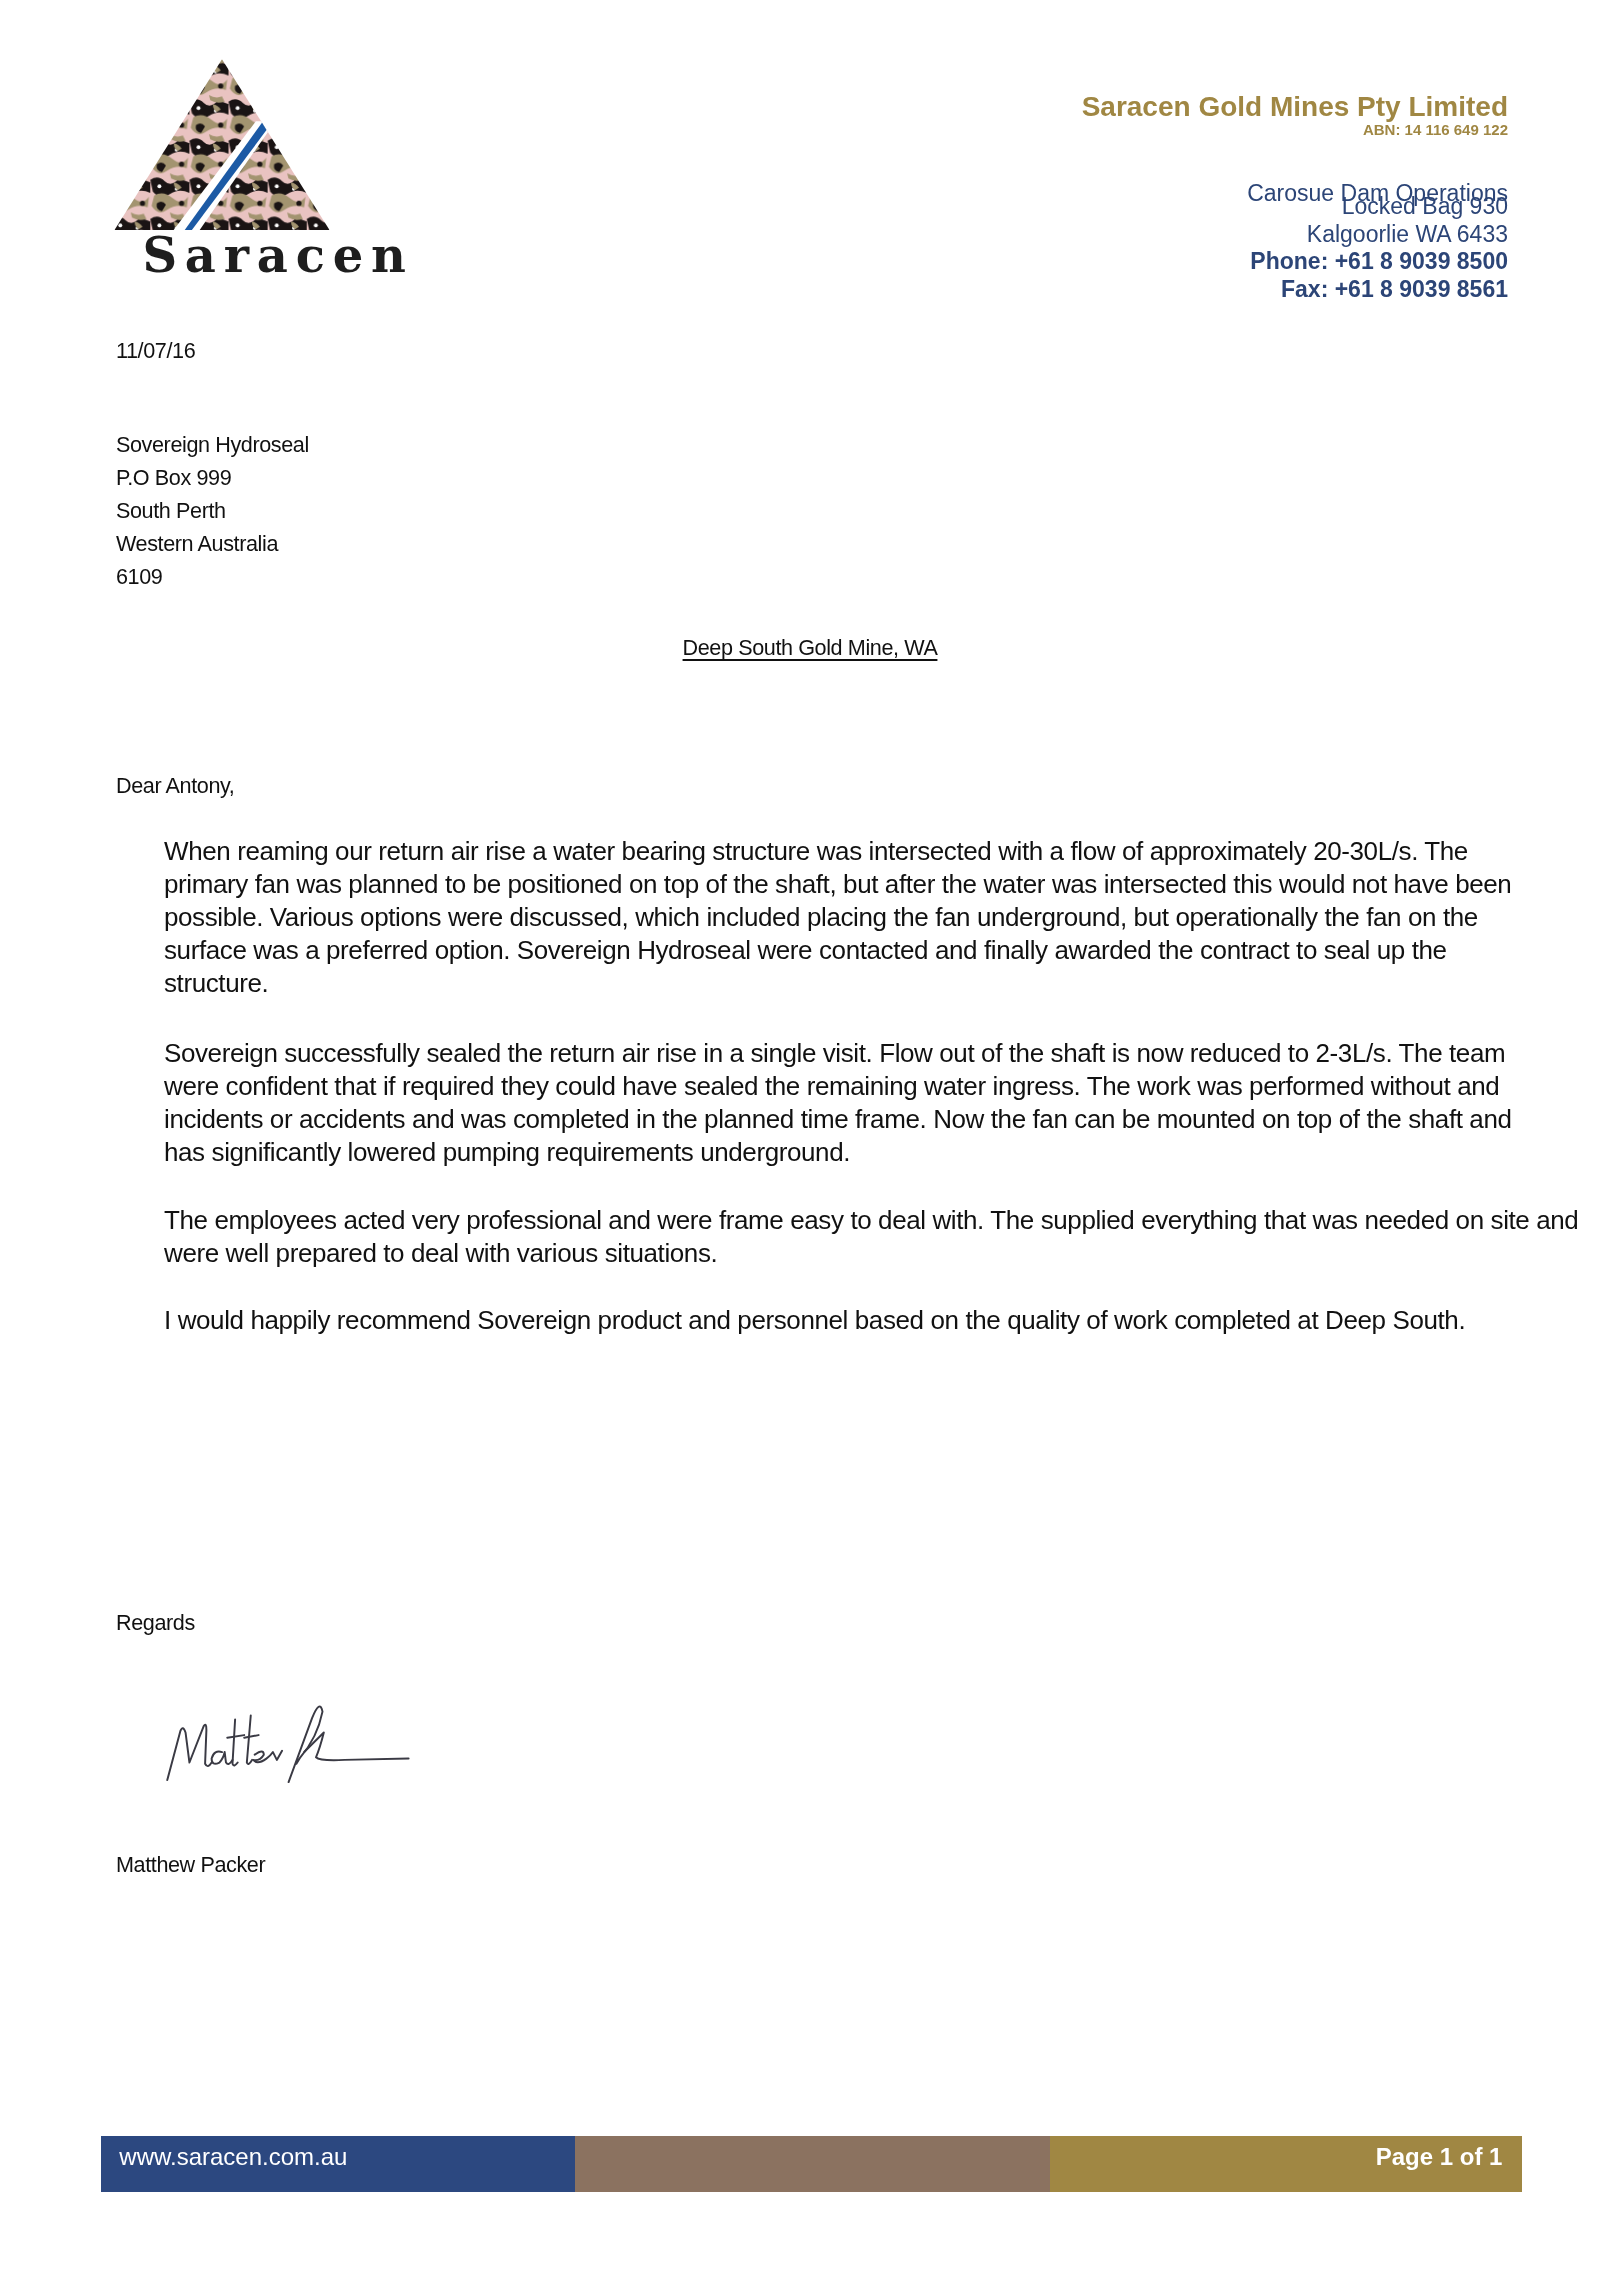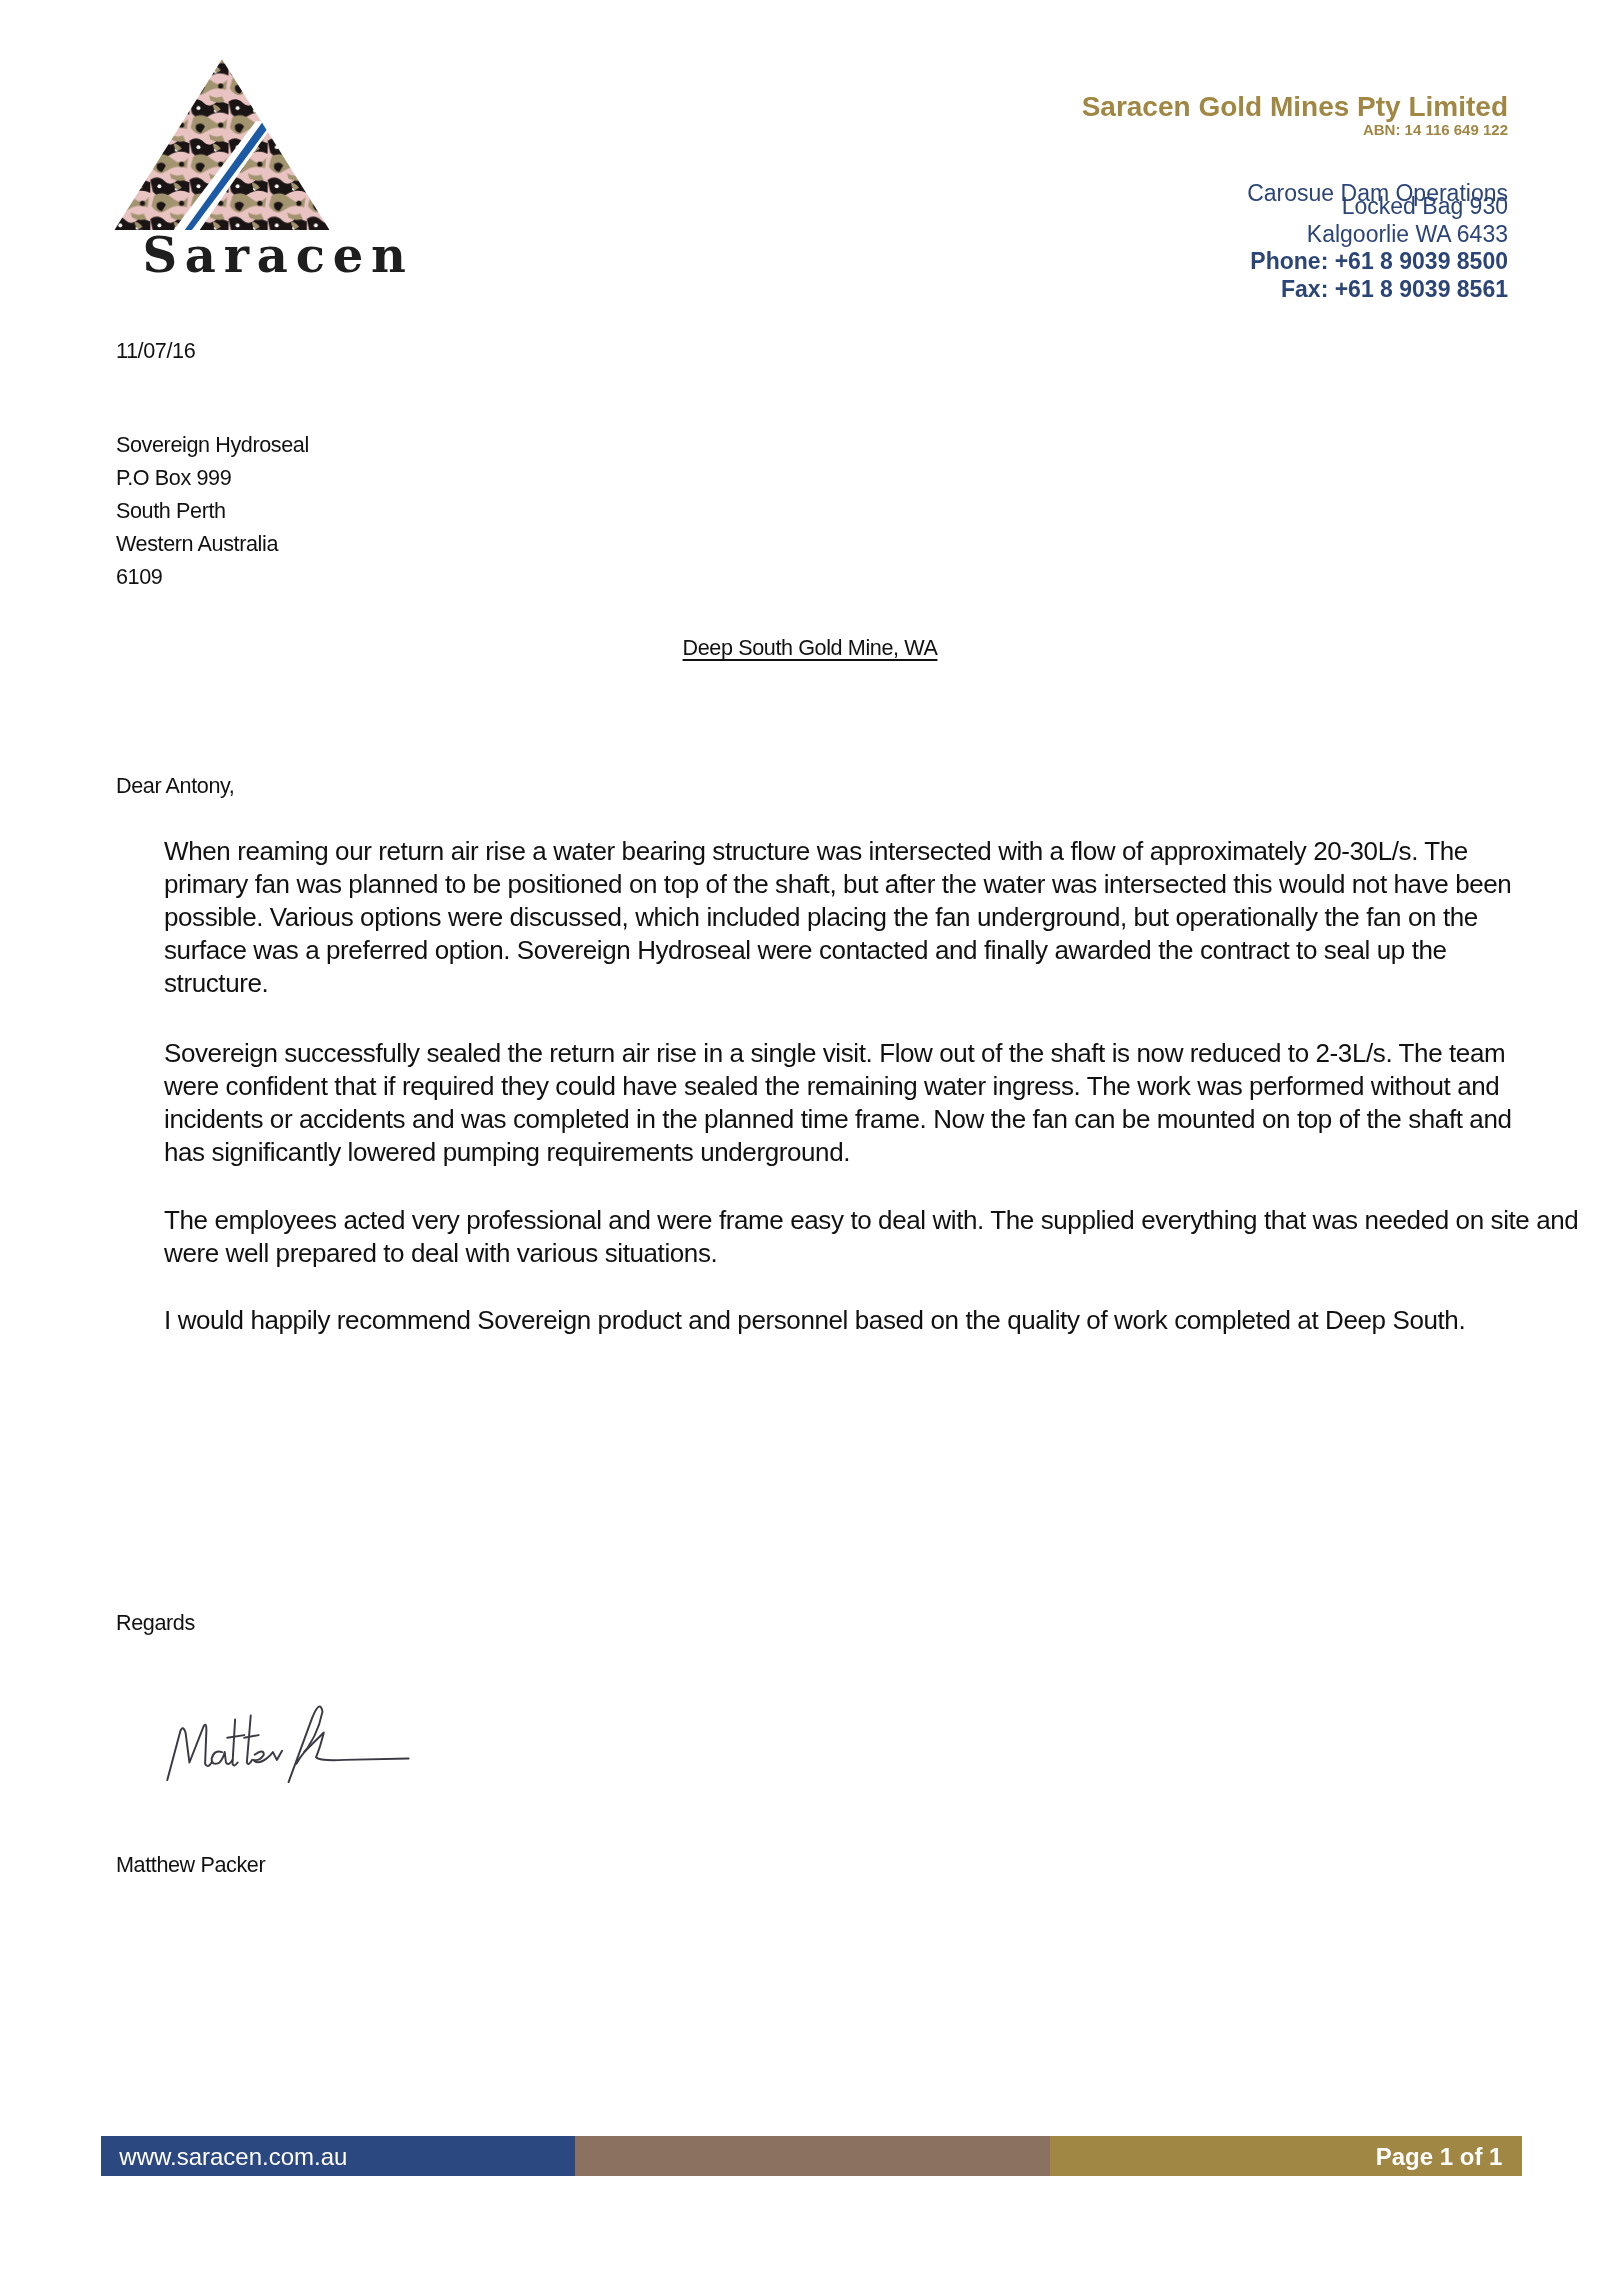--- a/index.html
+++ b/index.html
@@ -38,21 +38,21 @@
   .para div { height: 33px; }
   .p1 { top: 835px; }
   .p2 { top: 1037px; }
   .p3 { top: 1204px; }
   .p4 { top: 1304px; }
   .regards { top: 1606px; }
   .signame { top: 1848px; }
   .signature { position: absolute; left: 149px; top: 1692px; width: 287px; height: 111px; }
 
   
-  .footer { position: absolute; left: 101px; top: 2136px; width: 1421px; height: 40px; display: flex; }
+  .footer { position: absolute; left: 101px; top: 2136px; width: 1421px; height: 56px; display: flex; }
   .seg-blue { width: 474px; background: #2c4880; position: relative; }
   .seg-brown { width: 475px; background: #8b7260; }
   .seg-gold { flex: 1; background: #a08743; position: relative; }
   .footer-url { position: absolute; left: 18.3px; top: 6.5px; font-family: "Liberation Sans", sans-serif; font-size: 24px; color: #ffffff; }
   .footer-page { position: absolute; right: 19.6px; top: 6.5px; font-family: "Liberation Sans", sans-serif; font-size: 24px; font-weight: bold; color: #ffffff; }
 </style>
 </head>
 <body>
 
 <div class="page">

